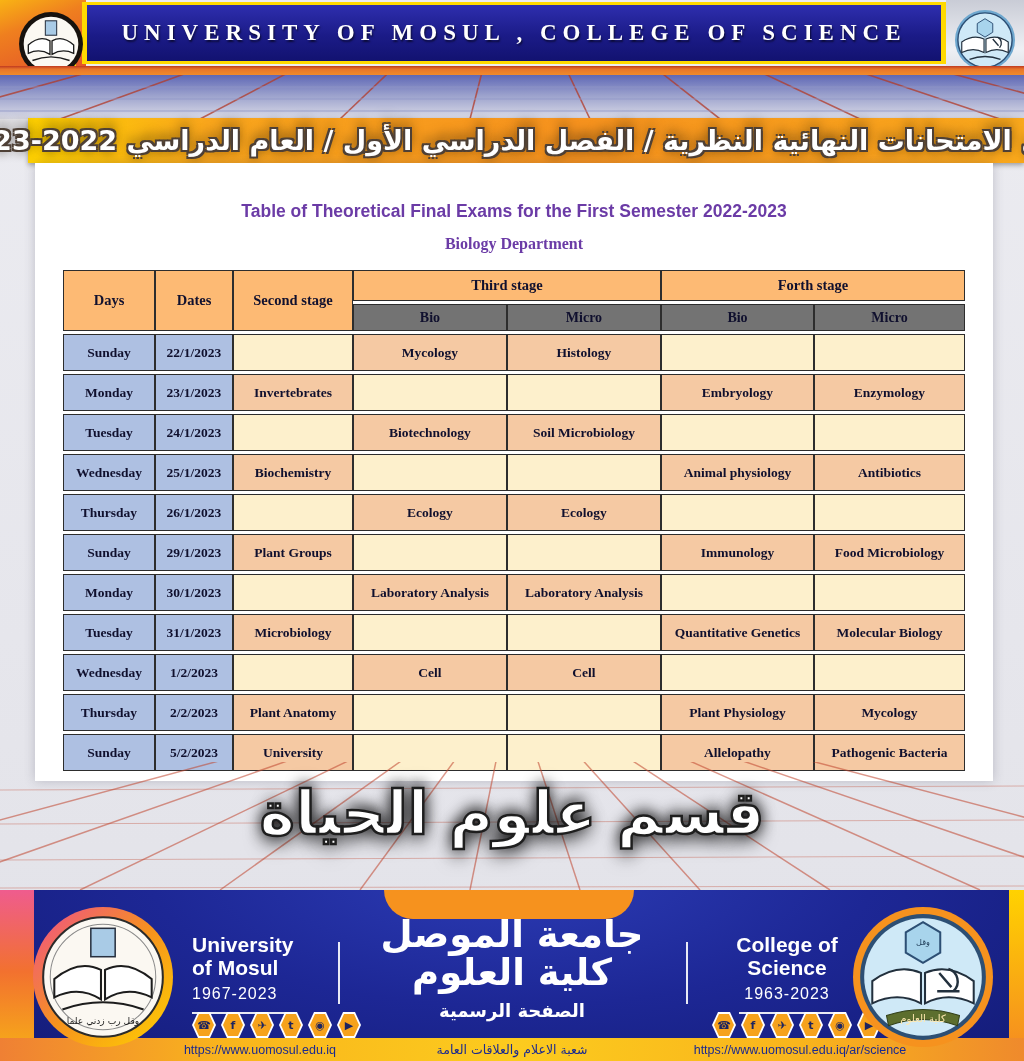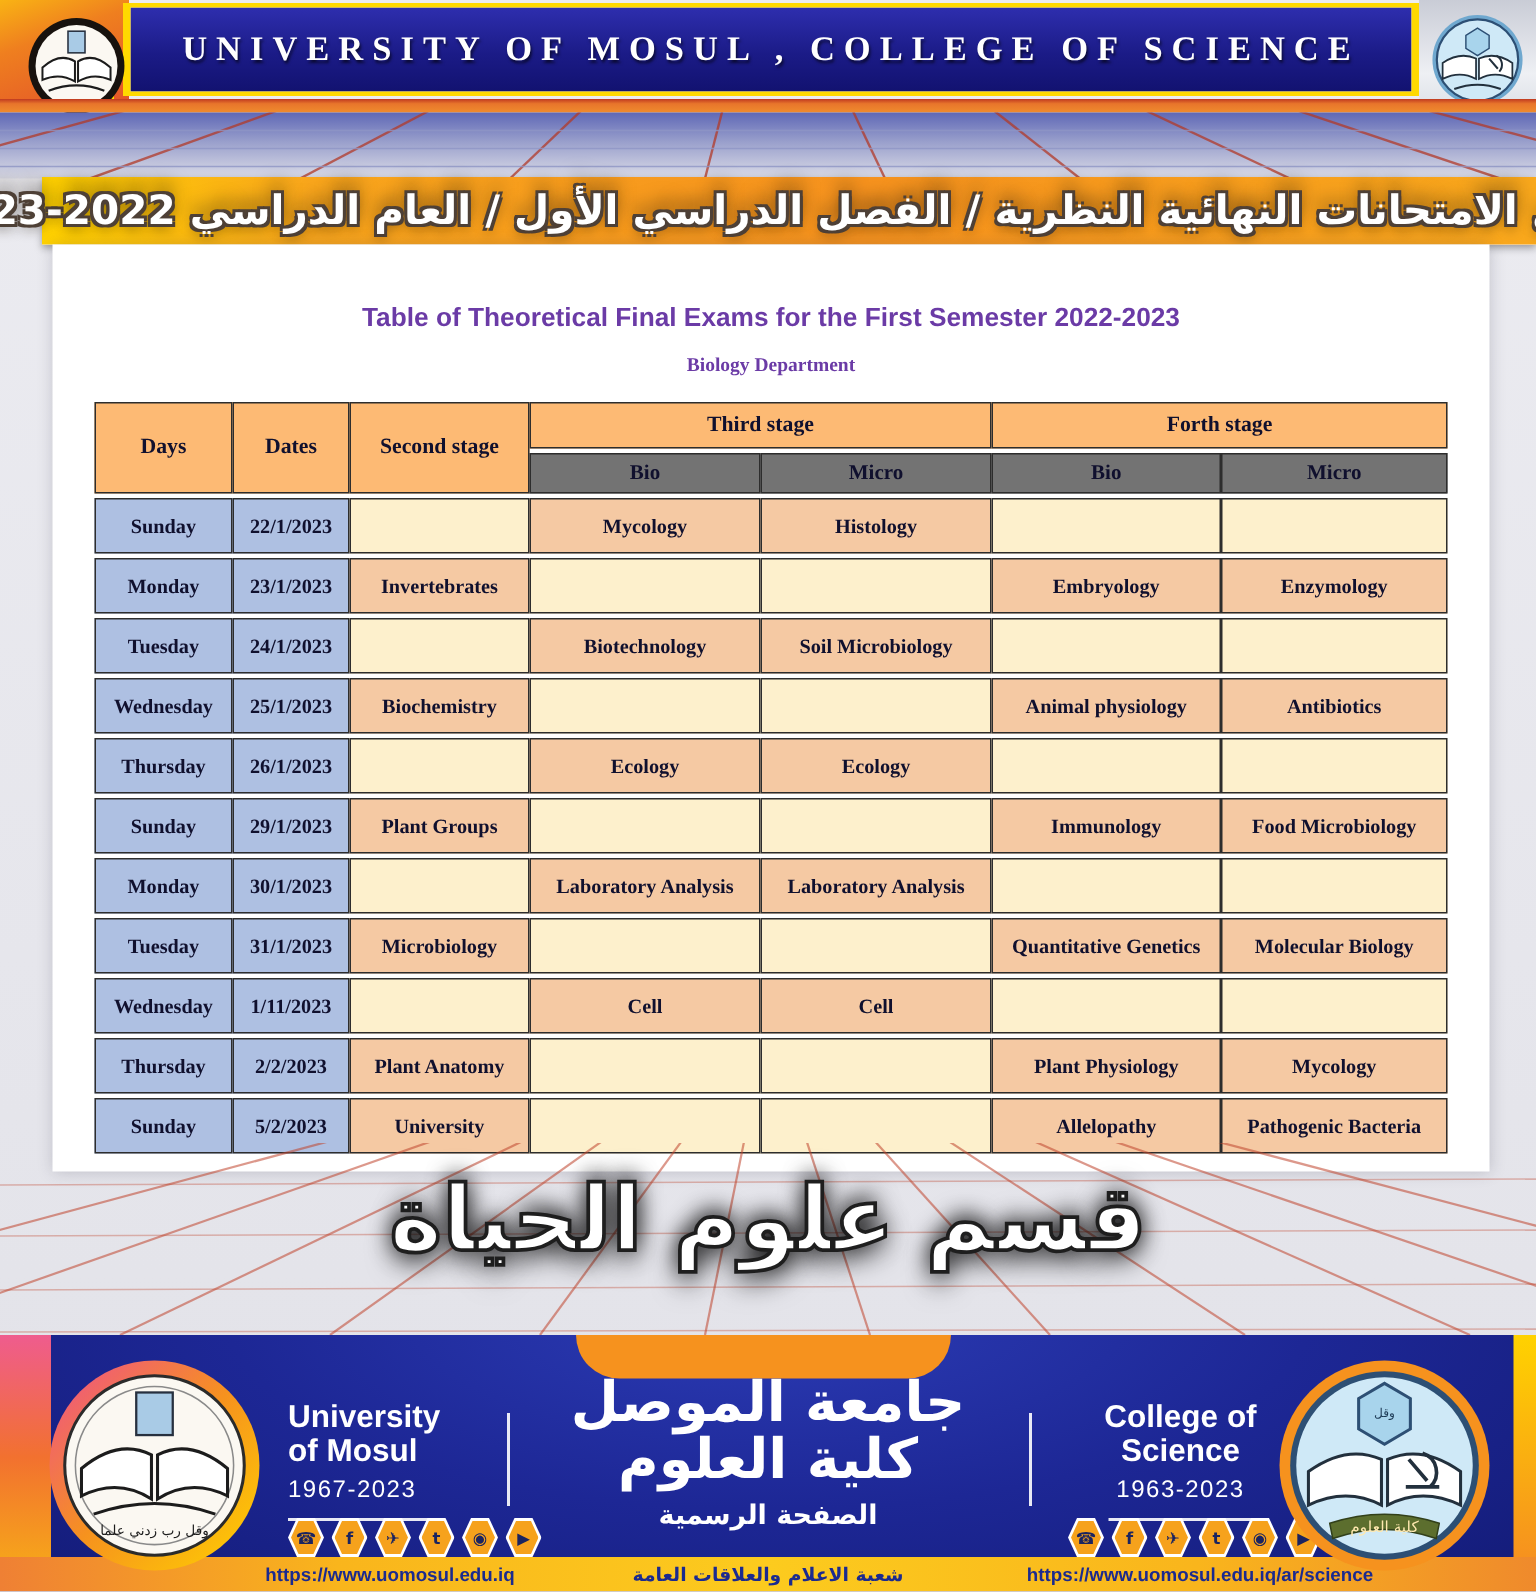--- a/index.html
+++ b/index.html
@@ -35,21 +35,21 @@
            white-space:nowrap;
            text-shadow:2px 2px 0 #4e4036,-2px 2px 0 #4e4036,2px -2px 0 #4e4036,-2px -2px 0 #4e4036,
                        0 -7px 12px rgba(30,20,10,.55),0 4px 8px rgba(30,20,10,.35);}
 
   
   .panel{position:absolute;left:35px;top:163px;width:958px;height:618px;background:#ffffff;
          box-shadow:0 0 10px rgba(60,60,80,.25);}
   .panel .title{margin-top:38px;text-align:center;color:#6b3ba6;font-family:Liberation Sans, sans-serif;
                 font-weight:bold;font-size:17.5px;}
   .panel .subtitle{margin-top:13px;text-align:center;color:#6b3ba6;font-family:"Liberation Serif",serif;
-                   font-weight:bold;font-size:13px;}
+                   font-weight:bold;font-size:16px;}
 
   table.exam{border-collapse:separate;border-spacing:0 3px;margin:14px auto 0;table-layout:fixed;width:902px;
              font-family:"Liberation Serif",serif;}
   table.exam td,table.exam th{border:1.6px solid #2d2d2d;text-align:center;vertical-align:middle;
              font-weight:bold;color:#10102e;overflow:hidden;}
   th.h-blue{background:#fdba74;font-size:14.5px;height:27px;}
   th.h-green{background:#737373;font-size:14px;height:23px;}
   td.cell{height:33px;font-size:13.5px;}
   td.daycell,td.datecell{background:#aec0e2;}
   td.empty{background:#fdf0cc;}
@@ -84,21 +84,21 @@
   .f-center .sub{font-family:"DejaVu Sans",sans-serif;font-weight:bold;font-size:18px;margin-top:9px;}
   .socials{position:absolute;top:122px;display:flex;gap:5px;}
   .hexo{width:24px;height:26px;background:#fff;display:flex;align-items:center;justify-content:center;
         clip-path:polygon(25% 0,75% 0,100% 50%,75% 100%,25% 100%,0 50%);}
   .hex{width:20px;height:22px;background:#f6a21c;display:flex;align-items:center;justify-content:center;
        clip-path:polygon(25% 0,75% 0,100% 50%,75% 100%,25% 100%,0 50%);
        color:#1b2460;font-size:11px;font-weight:bold;font-family:"DejaVu Sans",sans-serif;}
   .f-yellow{position:absolute;left:0;top:148px;width:1024px;height:23px;
             background:linear-gradient(90deg,#ef8034 0%,#f9b51c 22%,#fccb1e 50%,#f9b51c 78%,#ef8a2c 100%);}
   .f-yellow .u{position:absolute;top:0;height:23px;display:flex;align-items:center;justify-content:center;
-               color:#1b2a8f;font-weight:bold;font-size:12.5px;}
+               color:#1b2a8f;font-weight:normal;font-size:12.5px;}
   .f-yellow .ar{font-family:"DejaVu Sans",sans-serif;direction:rtl;font-size:12.5px;}
 </style>
 </head>
 <body>
 
 <div class="page">
 
   <div class="hdr-left">
       <div class="corner"></div>
     </div>
@@ -260,21 +260,21 @@
       <td class="cell datecell">31/1/2023</td>
       <td class="cell exam">Microbiology</td>
       <td class="cell empty"></td>
       <td class="cell empty"></td>
       <td class="cell exam">Quantitative Genetics</td>
       <td class="cell exam">Molecular Biology</td>
     </tr>
 
     <tr>
       <td class="cell daycell">Wednesday</td>
-      <td class="cell datecell">1/11/2023</td>
+      <td class="cell datecell">1/2/2023</td>
       <td class="cell empty"></td>
       <td class="cell exam">Cell</td>
       <td class="cell exam">Cell</td>
       <td class="cell empty"></td>
       <td class="cell empty"></td>
     </tr>
 
     <tr>
       <td class="cell daycell">Thursday</td>
       <td class="cell datecell">2/2/2023</td>

